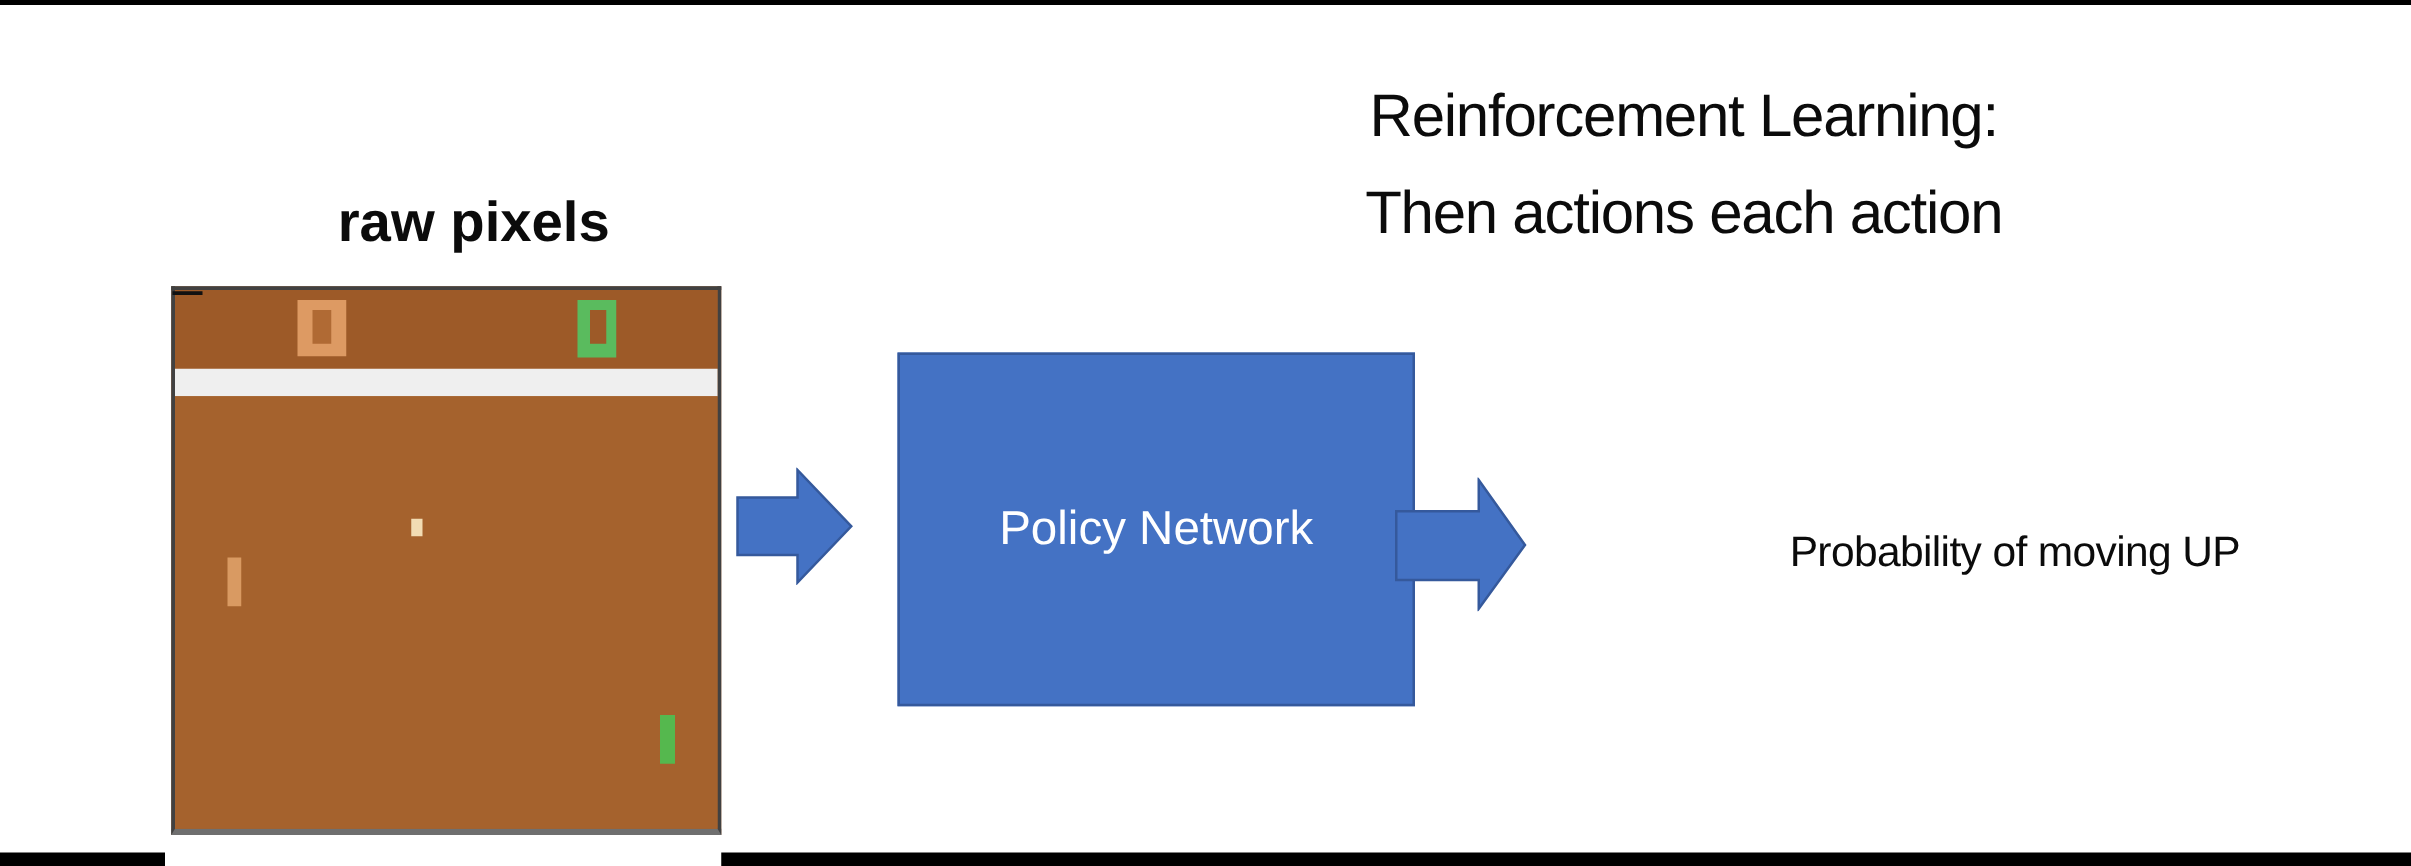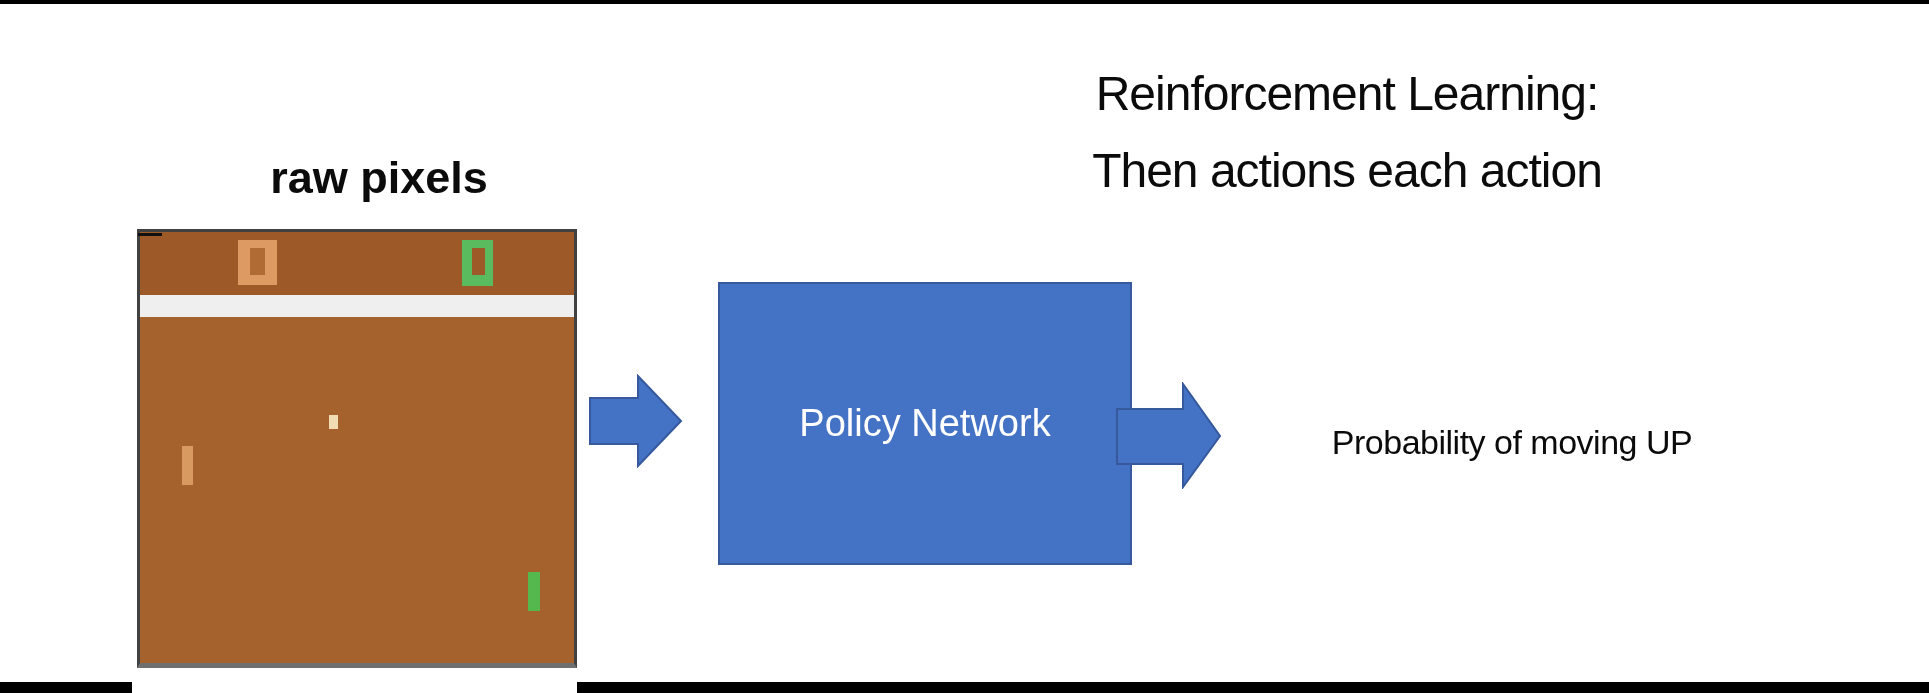--- a/index.html
+++ b/index.html
@@ -69,21 +69,21 @@
     display:flex;align-items:center;justify-content:center;margin-left:24px;
   }
   .policy-box .label{
     color:#ffffff;font-size:38px;letter-spacing:0;
   }
 
   
   .output-label{
     left:1232px;top:420px;width:560px;
     font-size:34px;line-height:44px;letter-spacing:-0.5px;
-    color:#0b0b0b;text-align:center;
+    color:#0b0b0b;text-align:right;
   }
 </style>
 </head>
 <body>
 
 <div id="canvas">
 
   <div class="abs top-bar"></div>
 
   <div class="abs title">

